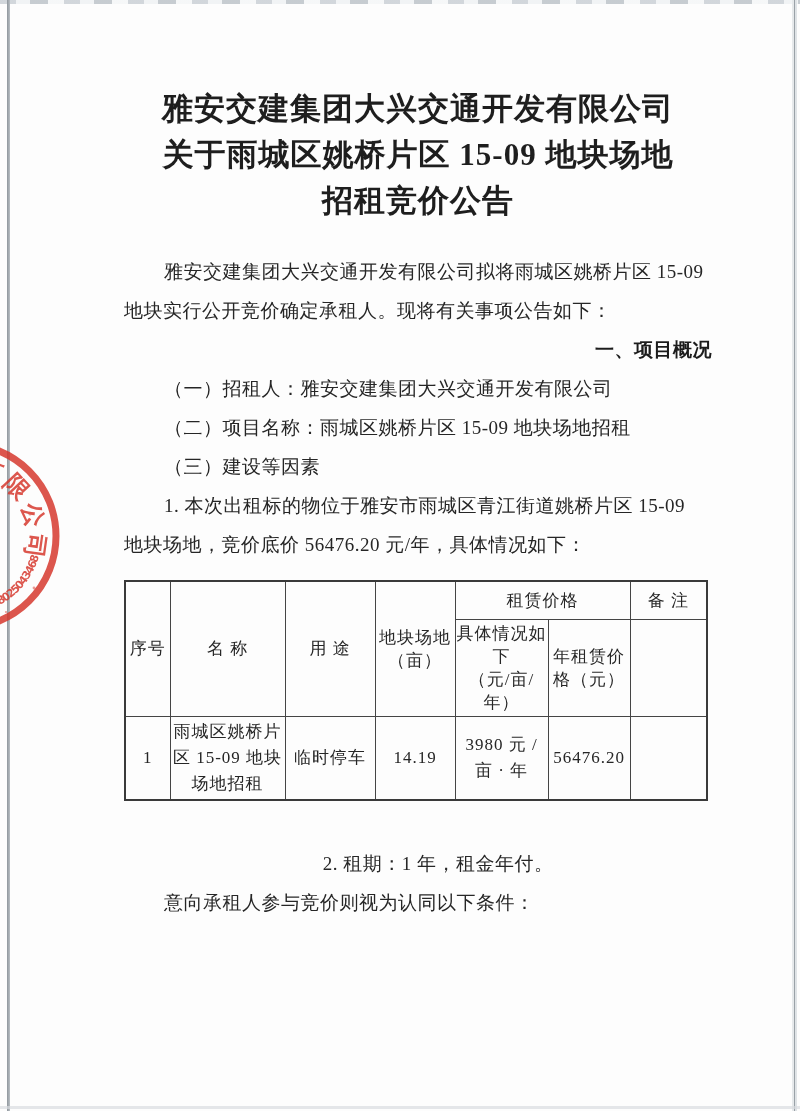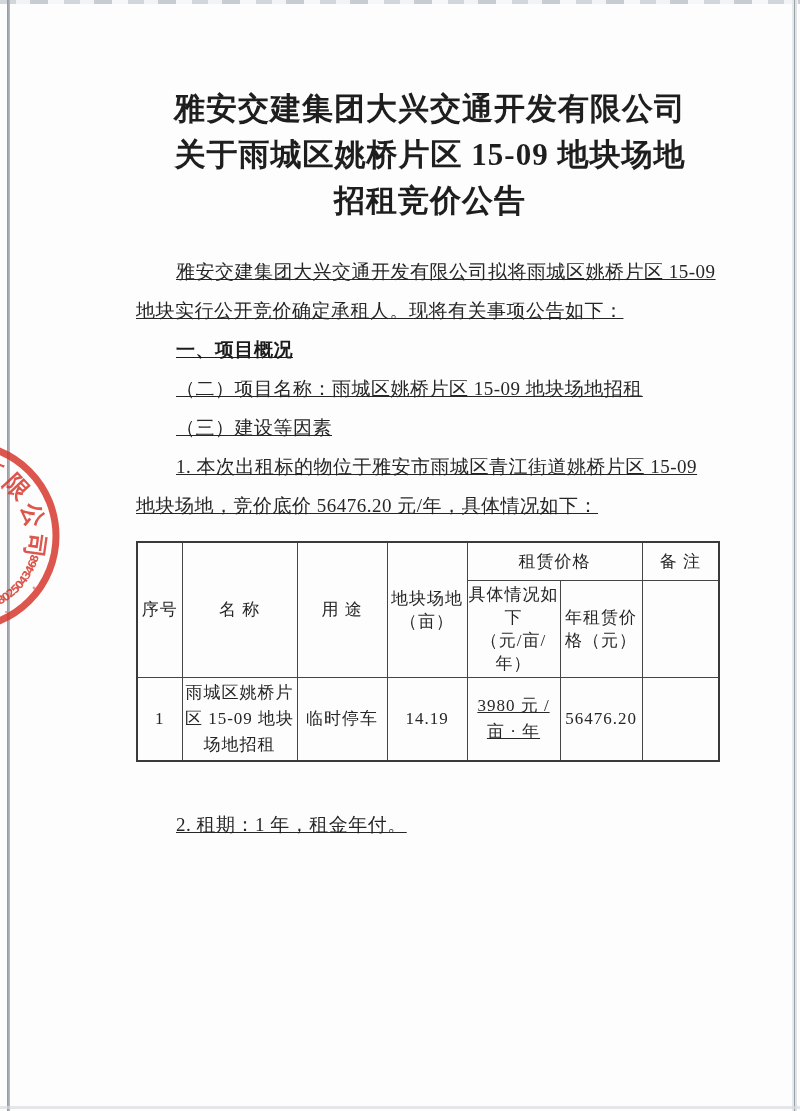--- a/index.html
+++ b/index.html
@@ -26,56 +26,55 @@
   }
   .edge-right {
     position:absolute; left:792px; top:0; width:5px; height:1111px;
     background:linear-gradient(90deg,#e6e9eb 0 2px,#9aa1a7 2px 3px,#dfe3e6 3px 5px);
   }
   .edge-bottom {
     position:absolute; left:0; top:1106px; width:800px; height:3px;
     background:#d9dcdf; opacity:.7;
   }
   .content {
-    position:absolute; left:136px; top:86px; width:588px;
+    position:absolute; left:124px; top:86px; width:588px;
   }
   h1.doc-title {
     margin:0 0 28px 0;
     font-size:31px; line-height:46px; font-weight:bold;
     text-align:center; color:#1e1e1e;
     letter-spacing:1px;
     white-space:pre-line;
   }
   p.line {
     margin:0; font-size:19px; line-height:39px;
     color:#262626; letter-spacing:.5px;
     white-space:pre-line;
-    text-decoration:underline;
   }
   p.indent { text-indent:40px; }
-  p.bold { font-weight:bold; color:#1c1c1c; }
-  p.after-table { margin-top:43px; }
+  p.bold { font-weight:bold; color:#1c1c1c;text-align:right; }
+  p.after-table { margin-top:43px;text-align:center; }
   table.info {
     border-collapse:collapse; table-layout:fixed;
     width:582px; margin:16px 0 0 0;
     border:2px solid #3a3a3a;
   }
   table.info th, table.info td {
     border:1px solid #454545;
     font-weight:normal; font-size:17px; color:#262626;
     text-align:center; vertical-align:middle;
     padding:2px 0; letter-spacing:1px;
     white-space:pre-line; overflow:hidden;
   }
   tr.hrow1 { height:38px; }
   tr.hrow2 { height:49px; }
   tr.brow  { height:80px; }
   td.cell-name { text-align:left; vertical-align:top; padding:6px 5px; line-height:26px; letter-spacing:.5px;}
   td.cell-use  { vertical-align:top; padding-top:9px; }
-  td.cell-price{ text-align:left; padding-left:8px; line-height:26px;text-decoration:underline; }
+  td.cell-price{ text-align:left; padding-left:8px; line-height:26px; }
   td.cell-total{ text-align:left; padding-left:8px; }
   
   .seal {
     position:absolute; left:0; top:442px; width:64px; height:192px;
     pointer-events:none;
   }
 </style>
 </head>
 <body>
 
@@ -113,20 +112,21 @@
 
   <div class="content">
     <h1 class="doc-title">雅安交建集团大兴交通开发有限公司
 关于雨城区姚桥片区 15-09 地块场地
 招租竞价公告</h1>
 
     <p class="line indent">雅安交建集团大兴交通开发有限公司拟将雨城区姚桥片区 15-09
 地块实行公开竞价确定承租人。现将有关事项公告如下：</p>
 
     <p class="line indent bold">一、项目概况</p>
+    <p class="line indent">（一）招租人：雅安交建集团大兴交通开发有限公司</p>
     <p class="line indent">（二）项目名称：雨城区姚桥片区 15-09 地块场地招租</p>
     <p class="line indent">（三）建设等因素</p>
     <p class="line indent">1. 本次出租标的物位于雅安市雨城区青江街道姚桥片区 15-09
 地块场地，竞价底价 56476.20 元/年，具体情况如下：</p>
 
     <table class="info">
       <colgroup>
         <col style="width:45px">
           <col style="width:115px">
           <col style="width:90px">
@@ -159,14 +159,15 @@
         <td>14.19</td>
         <td class="cell-price">3980  元  /
 亩 · 年</td>
         <td class="cell-total">56476.20</td>
         <td></td>
       </tr>
     </tbody>
       </table>
 
     <p class="line indent after-table">2. 租期：1 年，租金年付。</p>
+    <p class="line indent">意向承租人参与竞价则视为认同以下条件：</p>
   </div>
 </div>
 
 </body></html>

